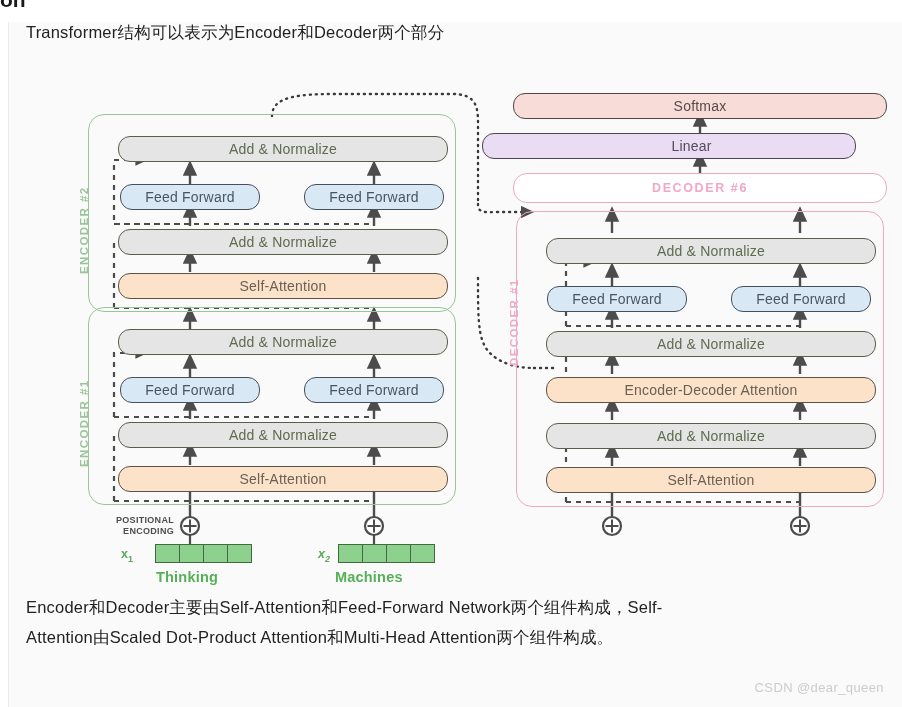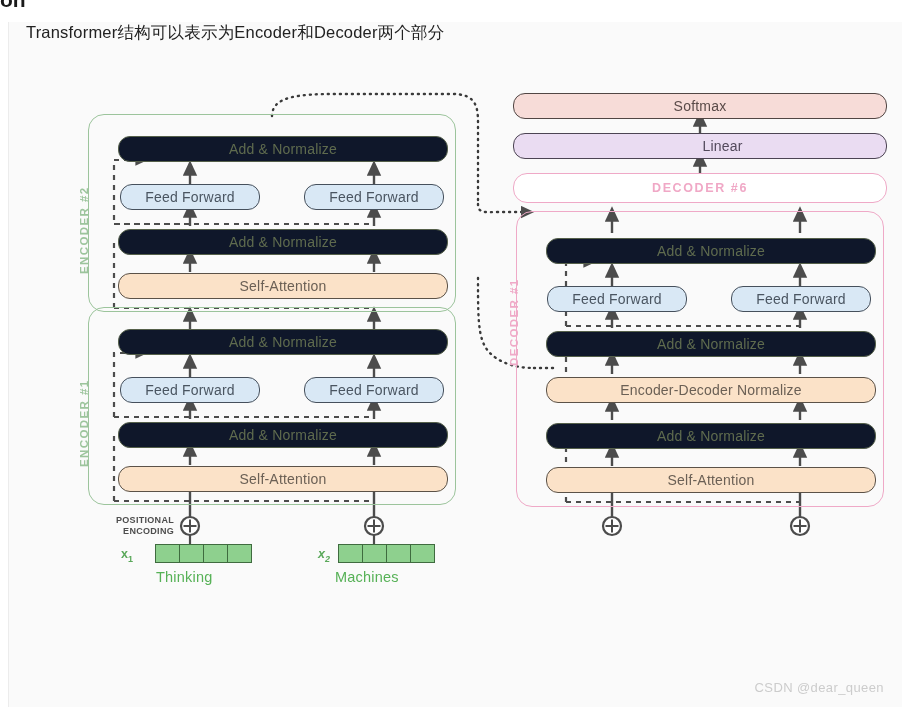--- a/index.html
+++ b/index.html
@@ -98,21 +98,21 @@
     border-radius: 12px;
     border: 1.8px solid #4c4c4c;
     display: flex;
     align-items: center;
     justify-content: center;
     font-size: 14px;
     letter-spacing: 0.2px;
     color: #555555;
     background: #ffffff;
   }
-  .box.addnorm { background: #0f172a; border-color: #55604a; color: #5f6b4e; }
+  .box.addnorm { background: #e5e5e5; border-color: #55604a; color: #5f6b4e; }
   .box.ff      { background: #d9e8f5; border-color: #46505c; color: #4a5561; }
   .box.attn    { background: #fbe2c8; border-color: #5b5248; color: #6b6055; }
   .box.softmax { background: #f7dcd8; border-color: #514644; color: #5a4b49; }
   .box.linear  { background: #eadcf2; border-color: #4c4453; color: #534a5c; }
   .box.decoder2 {
     background: #ffffff; border: 1.6px solid #efa9c7; border-radius: 14px;
     color: #f0a8c6; font-size: 12.5px; letter-spacing: 1.6px; font-weight: 600;
   }
 
   
@@ -135,21 +135,21 @@
   }
   .tok-cells i {
     display: block;
     width: 23px; height: 17px;
     border-right: 1.5px solid #3f6b3f;
   }
   .tok-cells i:last-child { border-right: none; }
   .tok-word {
     position: absolute;
     font-size: 14.5px;
-    font-weight: 400;
+    font-weight: 700;
     color: #56b156;
     letter-spacing: 0.2px;
   }
   .pos-label {
     position: absolute;
     font-size: 9px;
     font-weight: 700;
     line-height: 11px;
     color: #4d4d4d;
     letter-spacing: 0.3px;
@@ -304,33 +304,37 @@
     </div>
     <div class="tok-cells" style="left:338px; top:466px;">
       <i></i>
         <i></i>
         <i></i>
         <i></i>
     </div>
     <div class="tok-word" style="left:335px; top:491px;">Machines</div>
 
     <div class="box softmax" style="left:513px; top:15px; width:374px; height:26px;">Softmax</div>
-    <div class="box linear" style="left:513px; top:55px; width:374px; height:26px;padding-left:45px;">Linear</div>
+    <div class="box linear" style="left:482px; top:55px; width:374px; height:26px;padding-left:45px;">Linear</div>
 
     <div class="box decoder2" style="left:513px; top:95px; width:374px; height:30px;">DECODER #6</div>
 
     <div class="grp dec" style="left:516px; top:133px; width:368px; height:296px;"></div>
     <div class="grp-label dec" style="left:508px; top:288px;">DECODER #1</div>
 
     <div class="box addnorm" style="left:546px; top:160px; width:330px; height:26px;">Add &amp; Normalize</div>
     <div class="box ff" style="left:547px; top:208px; width:140px; height:26px;">Feed Forward</div>
     <div class="box ff" style="left:731px; top:208px; width:140px; height:26px;">Feed Forward</div>
     <div class="box addnorm" style="left:546px; top:253px; width:330px; height:26px;">Add &amp; Normalize</div>
-    <div class="box attn" style="left:546px; top:299px; width:330px; height:26px;">Encoder-Decoder Normalize</div>
+    <div class="box attn" style="left:546px; top:299px; width:330px; height:26px;">Encoder-Decoder Attention</div>
     <div class="box addnorm" style="left:546px; top:345px; width:330px; height:26px;">Add &amp; Normalize</div>
     <div class="box attn" style="left:546px; top:389px; width:330px; height:26px;">Self-Attention</div>
 
   </div>
 
+  <div class="caption-bottom">
+    <div>Encoder和Decoder主要由Self-Attention和Feed-Forward Network两个组件构成，Self-</div>
+    <div>Attention由Scaled Dot-Product Attention和Multi-Head Attention两个组件构成。</div>
+  </div>
 
   <div class="watermark">CSDN @dear_queen</div>
 
 </div>
 
 </body></html>

